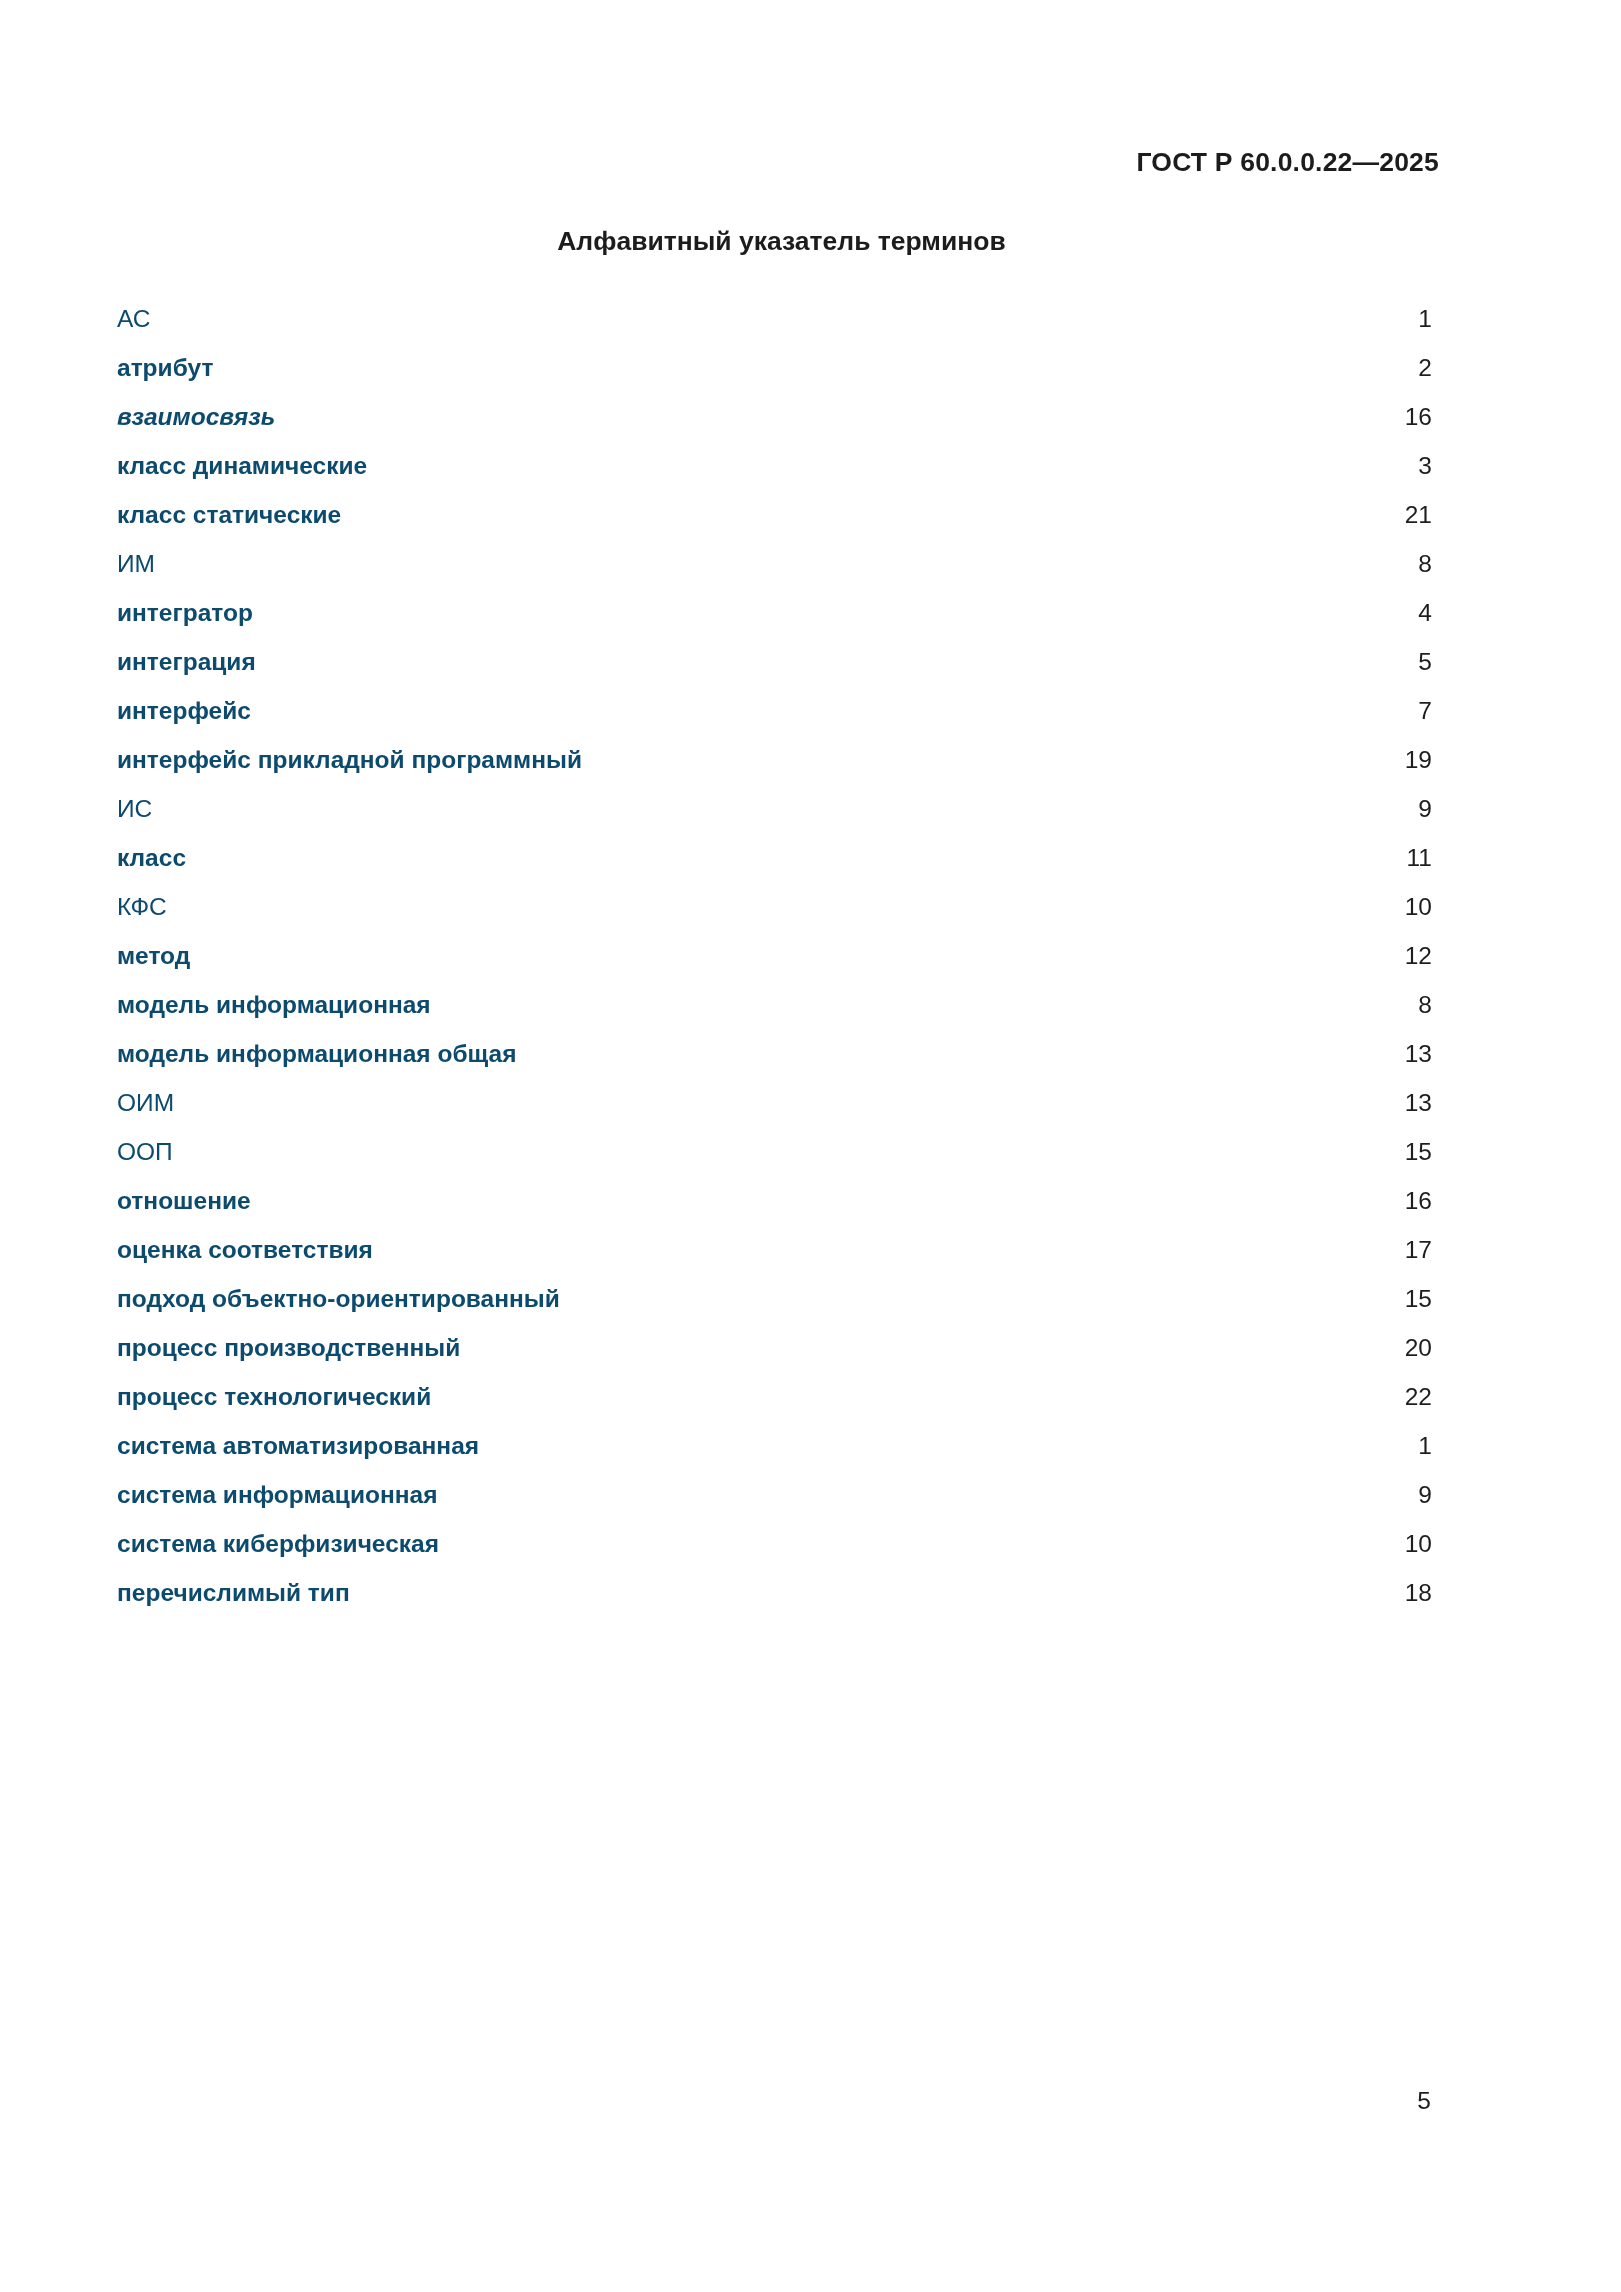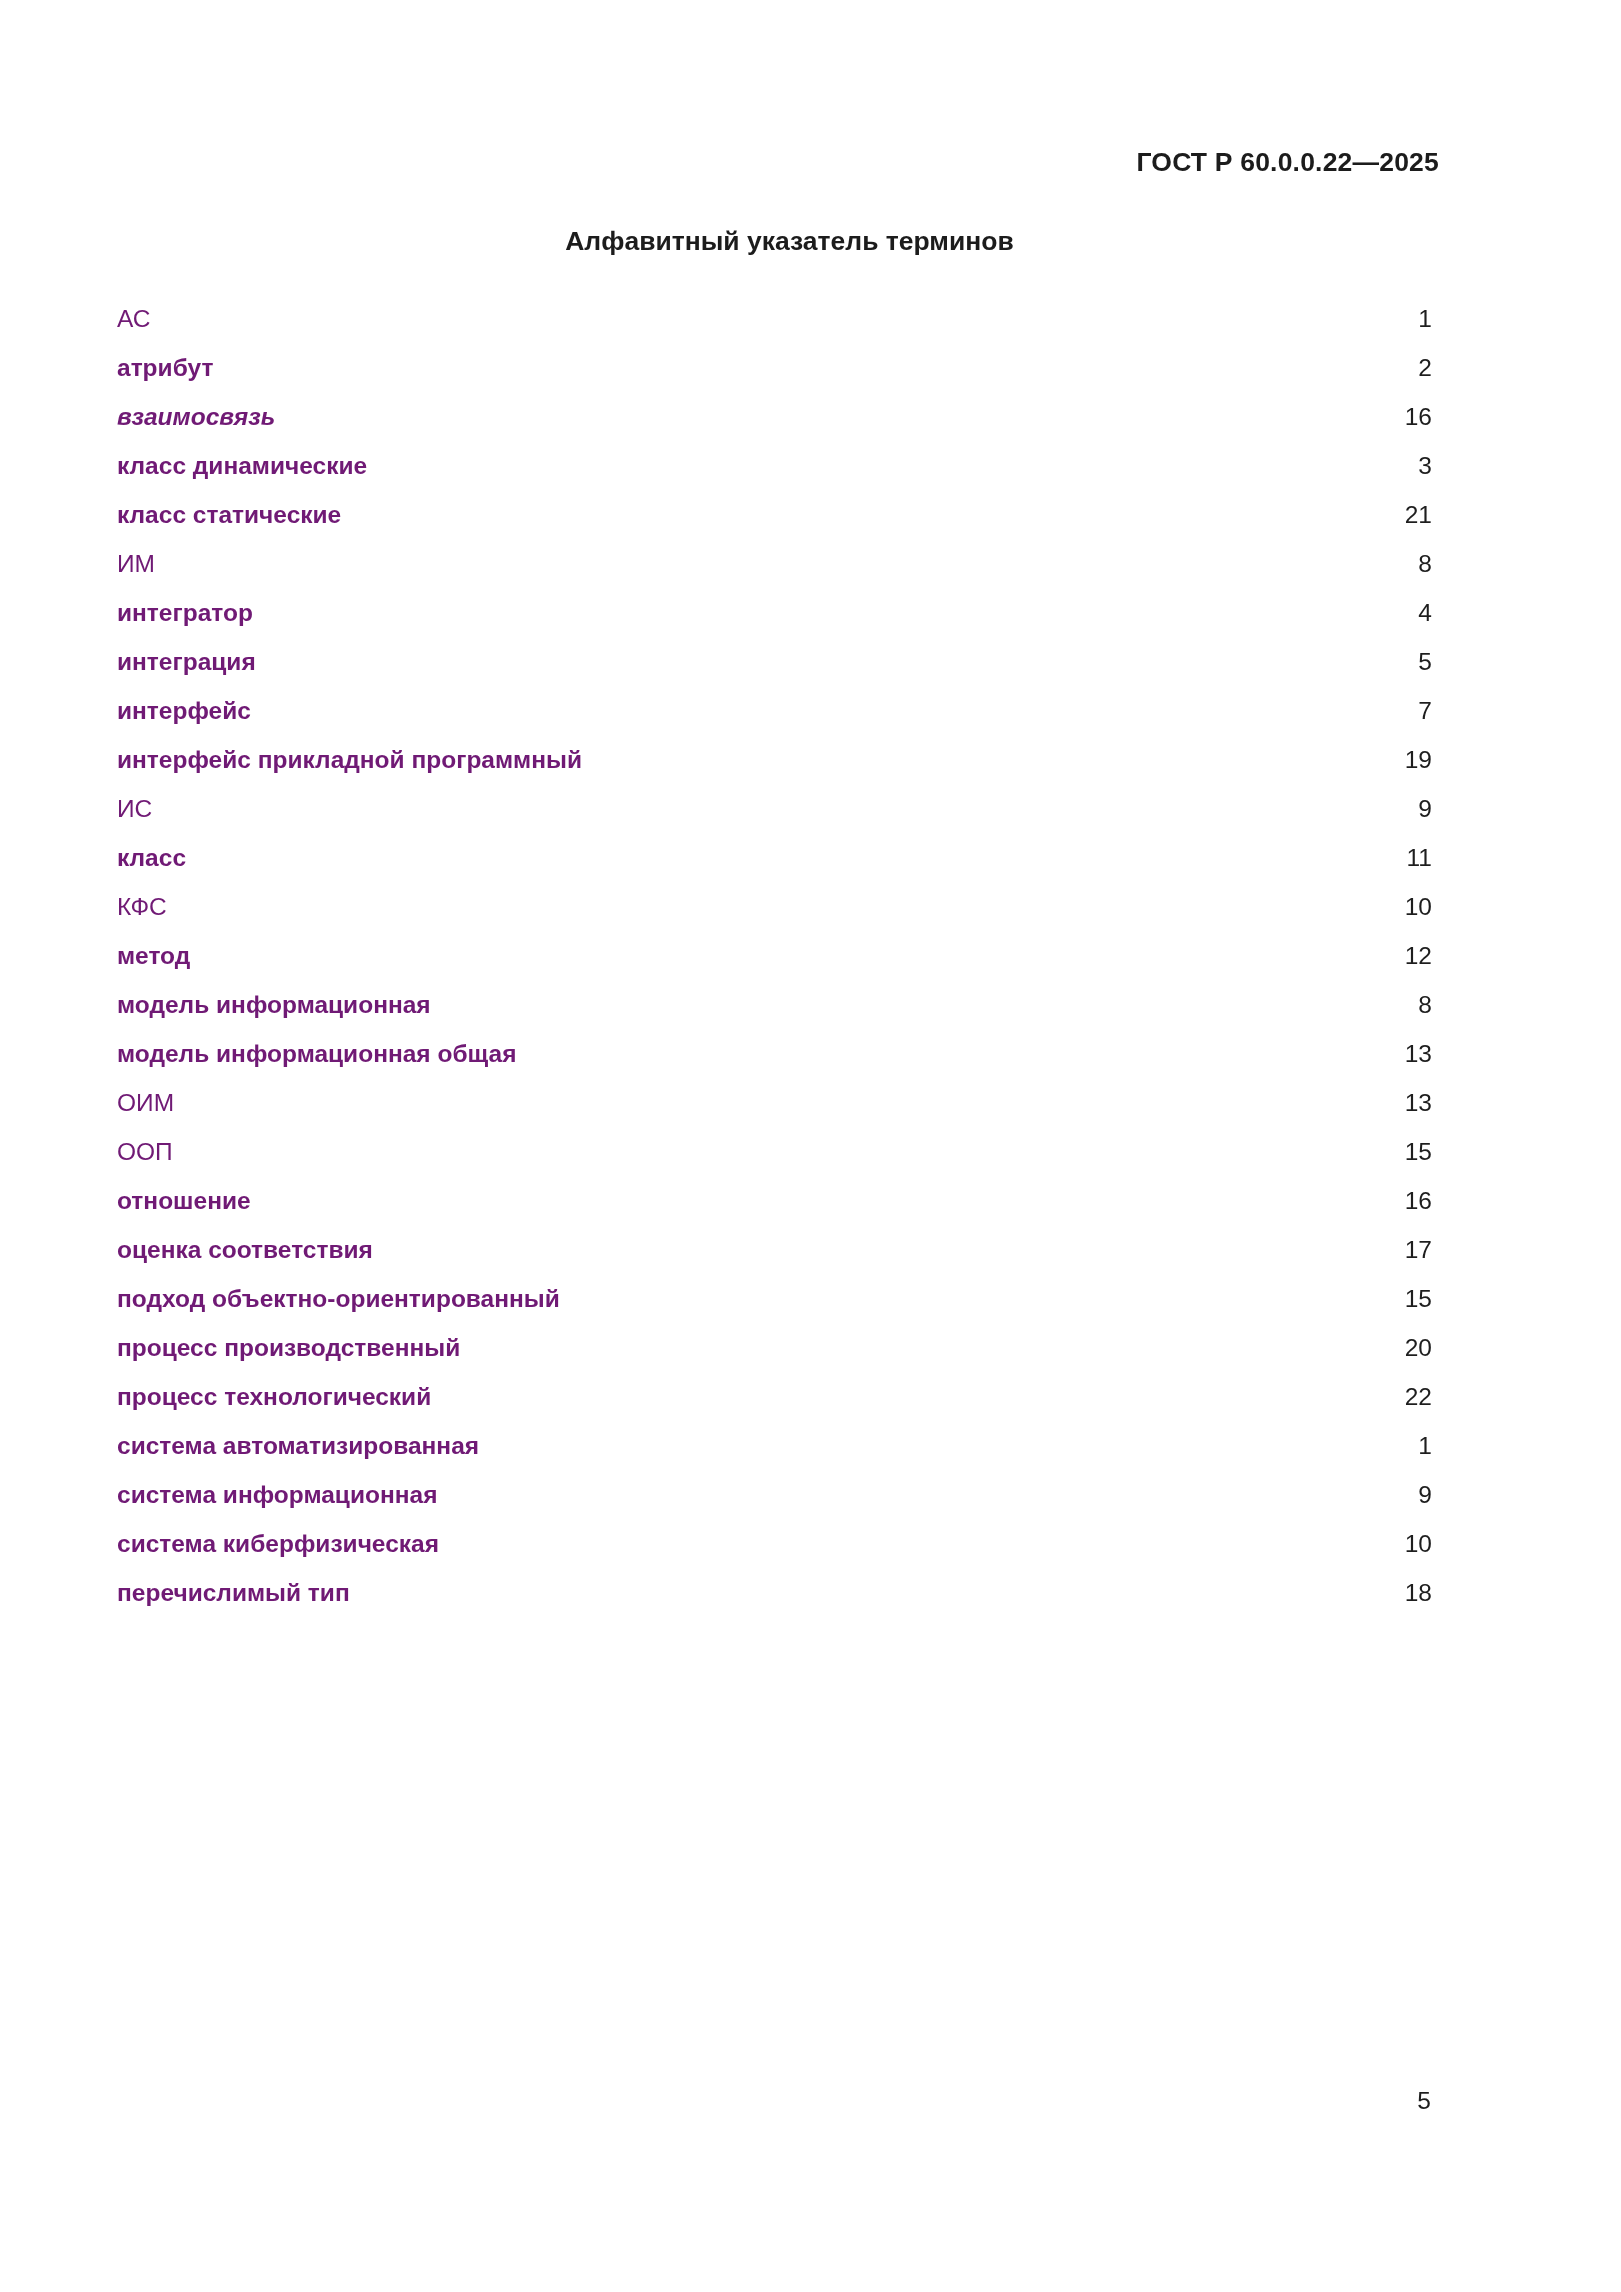--- a/index.html
+++ b/index.html
@@ -21,21 +21,21 @@
       right: 182px;
       font-size: 26.5px;
       font-weight: bold;
       letter-spacing: 0.2px;
       color: #1c1c1c;
       text-align: right;
     }
     .doc-title {
       position: absolute;
       top: 226px;
-      left: 13px;
+      left: 5px;
       width: 1553px;
       text-align: center;
       font-size: 26.5px;
       font-weight: bold;
       color: #1c1c1c;
     }
     .index-list {
       position: absolute;
       top: 303px;
       left: 117px;
@@ -45,21 +45,21 @@
       list-style: none;
     }
     .index-row {
       display: flex;
       justify-content: space-between;
       align-items: baseline;
       height: 49px;
       line-height: 31px;
       font-size: 24.5px;
     }
-    .term { color: #701a75; }
+    .term { color: #0c4a6e; }
     .term.bold { font-weight: bold; }
     .term.italic { font-style: italic; font-weight: bold; }
     .term.regular { font-weight: normal; }
     .ref { font-weight: normal; color: #1e1e1e; text-align: right; }
     .page-number {
       position: absolute;
       top: 2087px;
       right: 190px;
       font-size: 24.5px;
       color: #1e1e1e;

